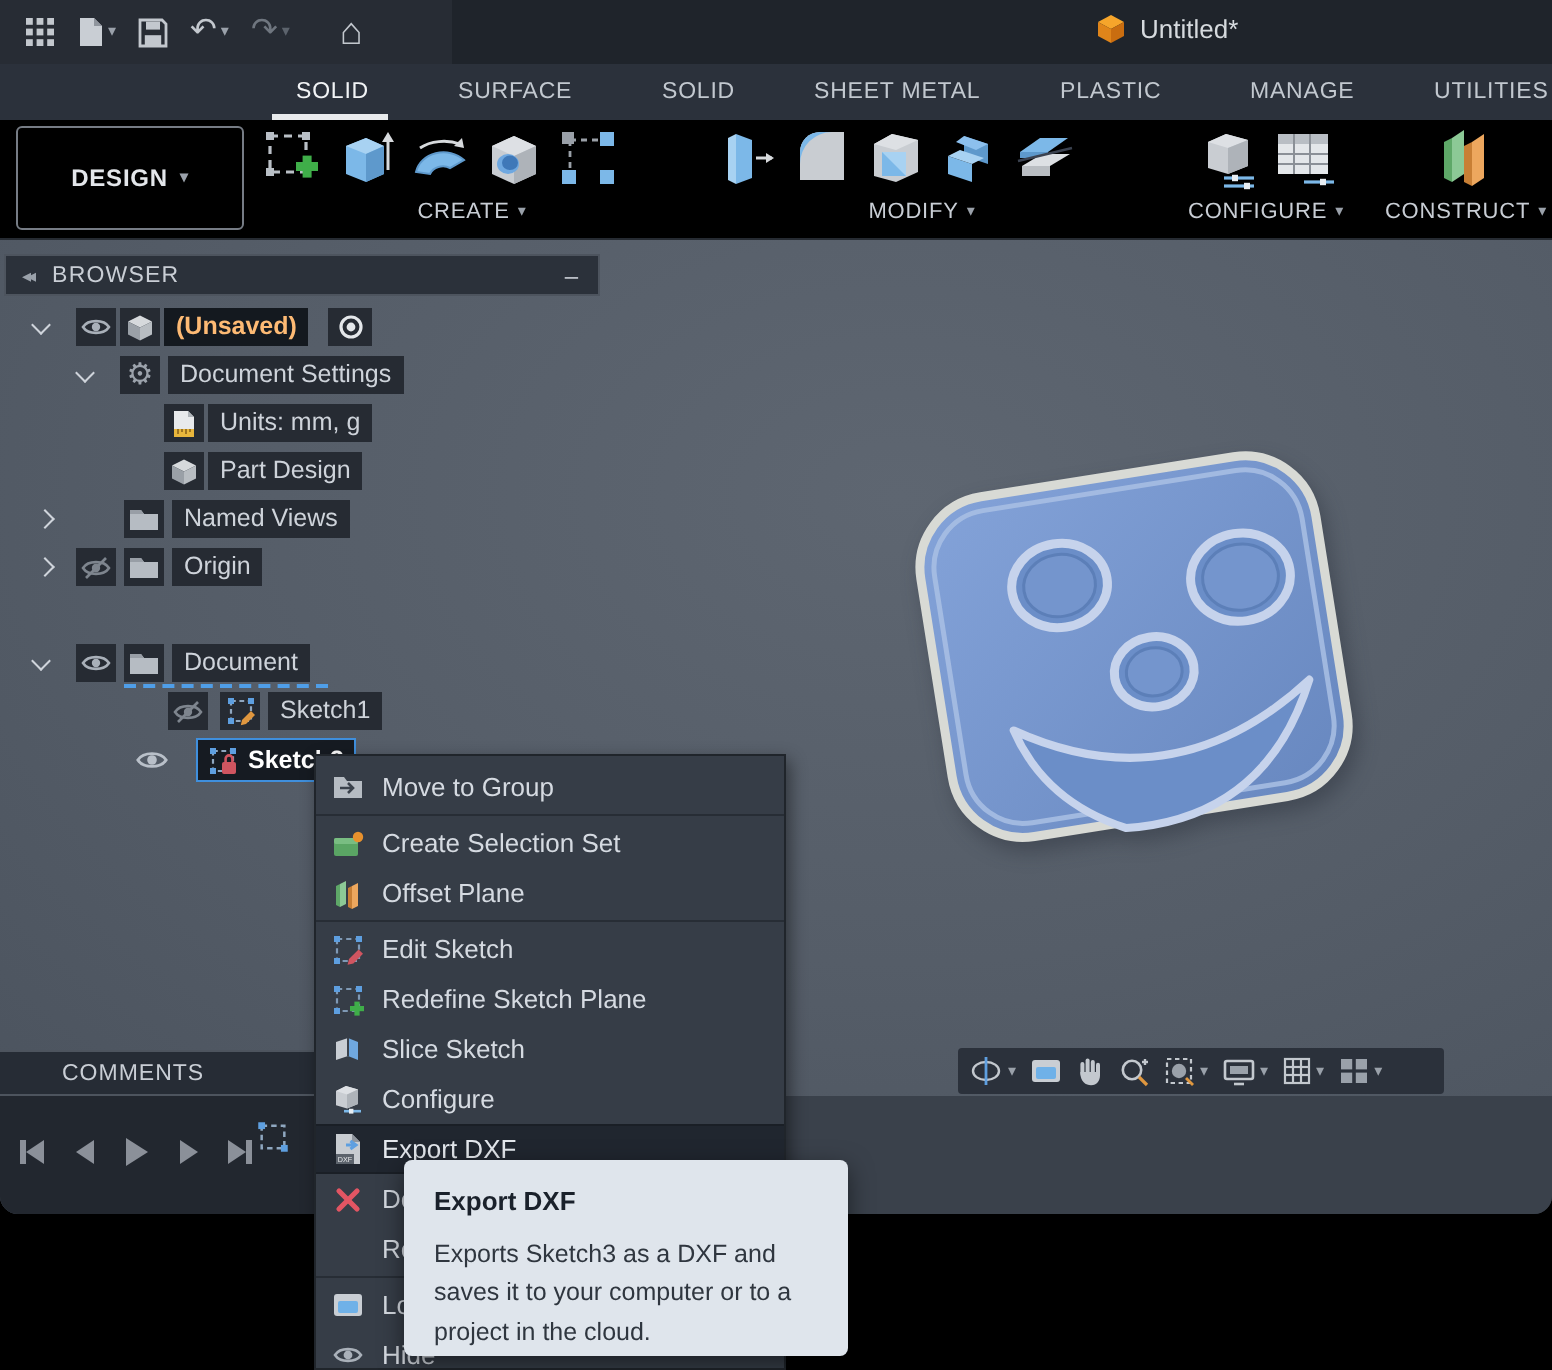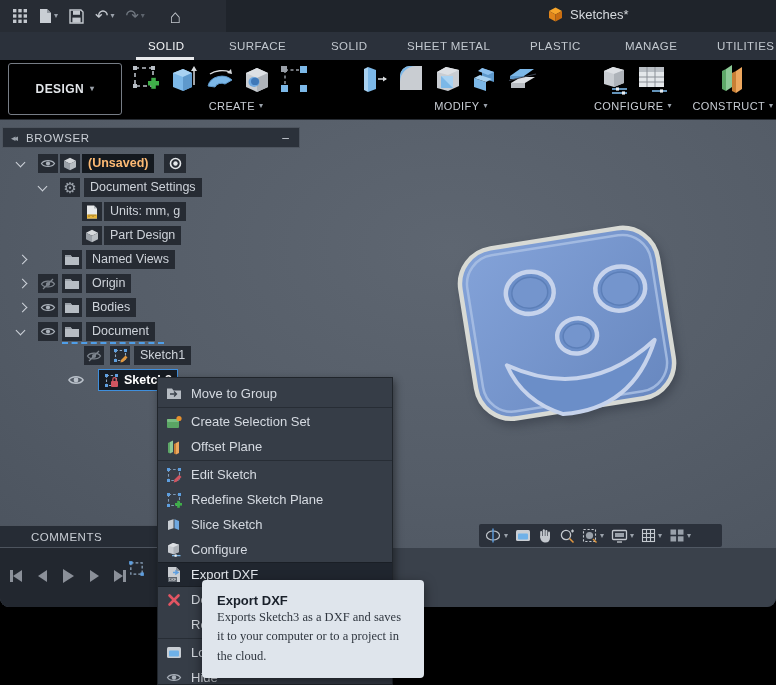--- a/index.html
+++ b/index.html
@@ -75,21 +75,21 @@
   
   #ctxmenu { position:absolute; left:157px; top:377px; width:236px; height:308px; background:#363d47; border:1px solid #20252b; box-shadow:2px 3px 8px rgba(0,0,0,.45); z-index:50; padding-top:3px; }
   .mitem { height:25px; display:flex; align-items:center; padding-left:6px; color:#d5dae1; font-size:13px; cursor:pointer; }
   .mitem .micon { width:20px; height:18px; display:flex; align-items:center; justify-content:center; margin-right:7px; }
   .mitem.hl { background:#20262f; border-top:1px solid #1a1f26; border-bottom:1px solid #1a1f26; color:#e4e8ed; }
   .msep { height:1px; background:#272d35; margin:1px 0; }
 
   
   #tooltip { position:absolute; left:202px; top:580px; width:222px; height:98px; background:#dfe5ec; border-radius:4px; box-shadow:0 4px 12px rgba(0,0,0,.5); z-index:60; padding:13px 15px; }
   #tooltip .tt-title { font-size:13px; font-weight:bold; color:#1a212b; }
-  #tooltip .tt-body { margin-top:0; font-size:12.5px; line-height:1.55; color:#2f363f;font-family:Liberation Serif, serif; }
+  #tooltip .tt-body { margin-top:10px; font-size:12.5px; line-height:1.55; color:#2f363f; }
 </style>
 </head>
 <body>
 
 <div id="screen">
   <div id="appwin">
 
     <div id="topbar">
       <div id="qat">
         <span class="qbtn">
@@ -132,21 +132,21 @@
         <span class="qbtn" style="margin-left:14px;">
           <span class="uglyph" style="font-size:19px;">⌂</span>
         </span>
       </div>
       <div id="doctitle">
         <svg width="15" height="15" viewBox="0 0 15 15">
             <path d="M7.5 0.5 L14 4 L7.5 7.5 L1 4 Z" fill="#f6a52b"></path>
             <path d="M1 4 L7.5 7.5 V14.5 L1 11 Z" fill="#e0851a"></path>
             <path d="M14 4 L7.5 7.5 V14.5 L14 11 Z" fill="#c96d10"></path>
           </svg>
-        <span>Sketches*</span>
+        <span>Untitled*</span>
       </div>
     </div>
 
     <div id="tabbar">
       <span class="rtab active" style="left:148px;">SOLID</span>
       <span class="rtab" style="left:229px;">SURFACE</span>
       <span class="rtab" style="left:331px;">SOLID</span>
       <span class="rtab" style="left:407px;">SHEET METAL</span>
       <span class="rtab" style="left:530px;">PLASTIC</span>
       <span class="rtab" style="left:625px;">MANAGE</span>
@@ -427,36 +427,20 @@
         </span>
         <span class="iconchip" style="left:62px;">
           <svg width="16" height="12" viewBox="0 0 16 12">
               <path d="M1 1 h5.5 l1.5 2 H15 v8 H1 Z" fill="#b6bcc3"></path>
               <path d="M1 1 h5.5 l1.5 2 H1 Z" fill="#989ea6"></path>
             </svg>
         </span>
         <span class="chip" style="left:86px;">Origin</span>
       </div>
 
-      <div class="trow" style="top:178px;">
-        <span class="chev right" style="left:19px;"></span>
-        <span class="iconchip" style="left:38px;">
-          <svg width="16" height="11" viewBox="0 0 16 11">
-              <path d="M1.5 5.5 C4 1.6 12 1.6 14.5 5.5 C12 9.4 4 9.4 1.5 5.5 Z" fill="none" stroke="#a9b0b9" stroke-width="1.3"></path>
-              <circle cx="8" cy="5.5" r="2.1" fill="#a9b0b9"></circle>
-            </svg>
-        </span>
-        <span class="iconchip" style="left:62px;">
-          <svg width="16" height="12" viewBox="0 0 16 12">
-              <path d="M1 1 h5.5 l1.5 2 H15 v8 H1 Z" fill="#b6bcc3"></path>
-              <path d="M1 1 h5.5 l1.5 2 H1 Z" fill="#989ea6"></path>
-            </svg>
-        </span>
-        <span class="chip" style="left:86px;">Bodies</span>
-      </div>
 
       <div class="trow" style="top:202px;">
         <span class="chev down" style="left:17px;"></span>
         <span class="iconchip" style="left:38px;">
           <svg width="16" height="11" viewBox="0 0 16 11">
               <path d="M1.5 5.5 C4 1.6 12 1.6 14.5 5.5 C12 9.4 4 9.4 1.5 5.5 Z" fill="none" stroke="#a9b0b9" stroke-width="1.3"></path>
               <circle cx="8" cy="5.5" r="2.1" fill="#a9b0b9"></circle>
             </svg>
         </span>
         <span class="iconchip" style="left:62px;">

